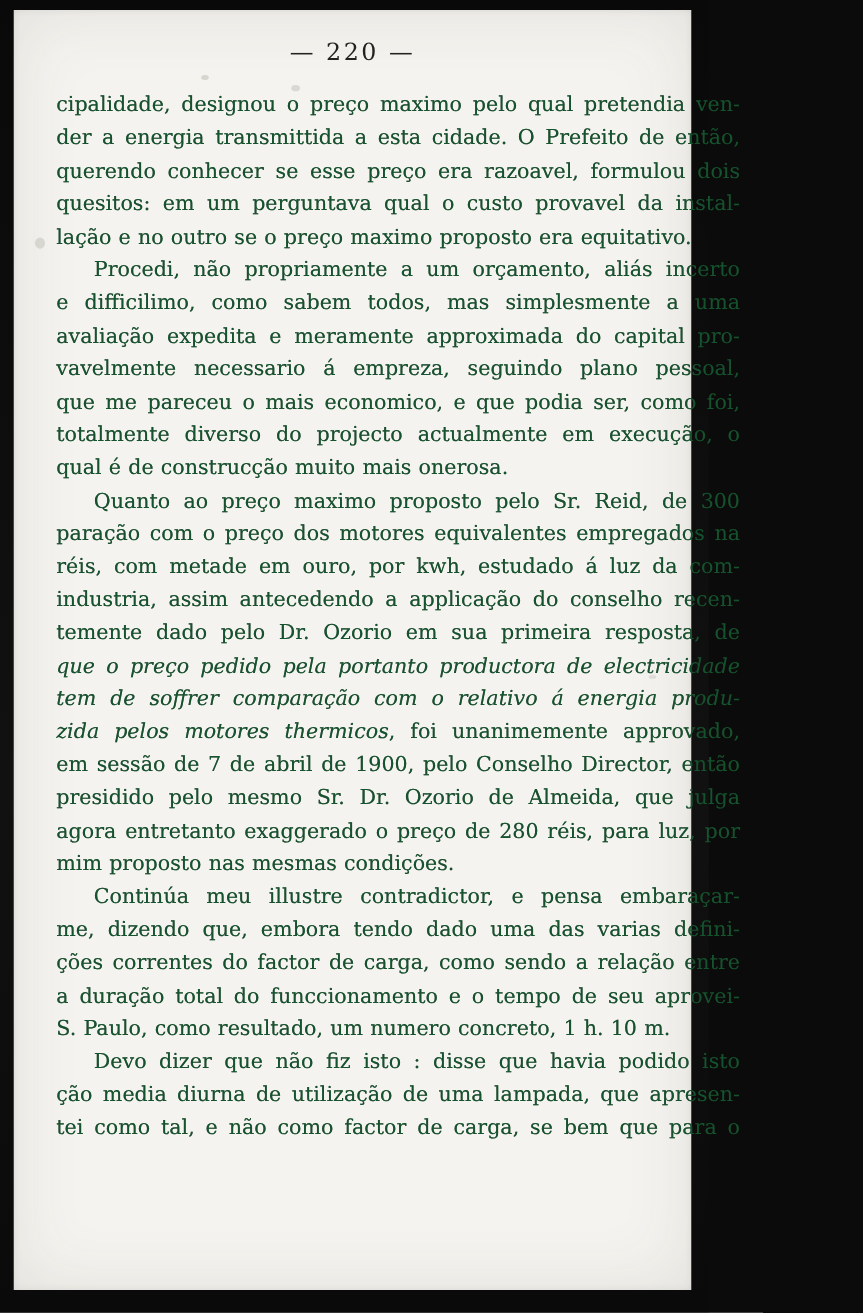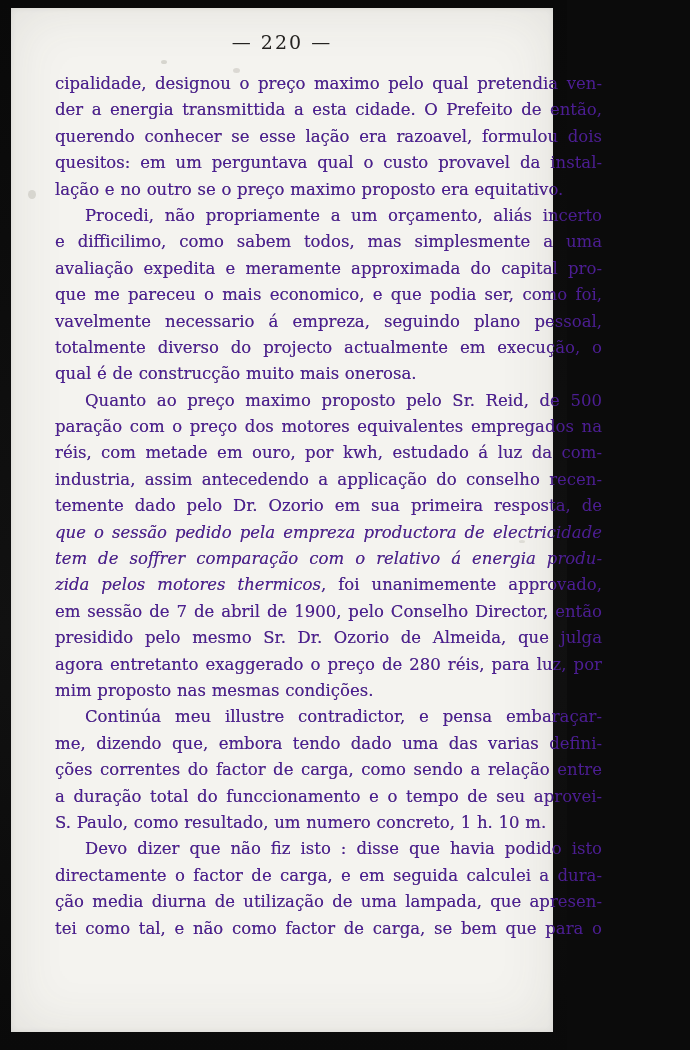--- a/index.html
+++ b/index.html
@@ -28,23 +28,23 @@
   }
   .page-header {
     padding-top: 23px;
     text-align: center;
     font-size: 19px;
     letter-spacing: 2px;
     color: #242220;
   }
   .text-block {
     margin-top: 18px;
-    margin-left: 44px;
+    margin-left: 34px;
     width: 547px;
-    color: #4c1d95;
+    color: #14532d;
   }
   .paragraph { margin: 0; }
   .line {
     font-size: 16.5px;
     line-height: 26.4px;
     height: 26.4px;
     text-align: justify;
     text-align-last: justify;
     white-space: normal;
     word-spacing: 0.5px;
@@ -70,57 +70,56 @@
 </head>
 <body>
 
 <div class="scan-frame">
   <div class="page">
     <div class="page-header">— 220 —</div>
     <div class="text-block">
         <div class="paragraph">
           <div class="line first-line"><span>cipalidade, designou o preço maximo pelo qual pretendia ven-</span></div>
           <div class="line"><span>der a energia transmittida a esta cidade.  O Prefeito de então,</span></div>
-          <div class="line"><span>querendo conhecer se esse lação era razoavel, formulou dois</span></div>
+          <div class="line"><span>querendo conhecer se esse preço era razoavel, formulou dois</span></div>
           <div class="line"><span>quesitos: em um perguntava qual o custo provavel da instal-</span></div>
           <div class="line last-line"><span>lação e no outro se o preço maximo proposto era equitativo.</span></div>
         </div>
         <div class="paragraph indent">
           <div class="line first-line"><span>Procedi, não propriamente a um orçamento, aliás incerto</span></div>
           <div class="line"><span>e difficilimo, como sabem todos, mas simplesmente a uma</span></div>
           <div class="line"><span>avaliação expedita e meramente approximada do capital pro-</span></div>
+          <div class="line"><span>vavelmente necessario á empreza, seguindo plano pessoal,</span></div>
           <div class="line"><span>que me pareceu o mais economico, e que podia ser, como foi,</span></div>
-          <div class="line"><span>vavelmente necessario á empreza, seguindo plano pessoal,</span></div>
           <div class="line"><span>totalmente diverso do projecto actualmente em execução, o</span></div>
           <div class="line last-line"><span>qual é de construcção muito mais onerosa.</span></div>
         </div>
         <div class="paragraph indent">
-          <div class="line first-line"><span>Quanto ao preço maximo proposto pelo Sr. Reid, de 500</span></div>
+          <div class="line first-line"><span>Quanto ao preço maximo proposto pelo Sr. Reid, de 300</span></div>
           <div class="line"><span>paração com o preço dos motores equivalentes empregados na</span></div>
           <div class="line"><span>réis, com metade em ouro, por kwh, estudado á luz da com-</span></div>
           <div class="line"><span>industria, assim antecedendo a applicação do conselho recen-</span></div>
           <div class="line"><span>temente dado pelo Dr. Ozorio em sua primeira resposta, de</span></div>
-          <div class="line"><span class="seg-italic">que o sessão pedido pela empreza productora de electricidade</span></div>
+          <div class="line"><span class="seg-italic">que o preço pedido pela portanto productora de electricidade</span></div>
           <div class="line"><span class="seg-italic">tem de soffrer comparação com o relativo á energia produ-</span></div>
           <div class="line"><span class="seg-italic">zida pelos motores thermicos</span><span>, foi unanimemente approvado,</span></div>
           <div class="line"><span>em sessão de 7 de abril de 1900, pelo Conselho Director, então</span></div>
           <div class="line"><span>presidido pelo mesmo Sr. Dr. Ozorio de Almeida, que julga</span></div>
           <div class="line"><span>agora entretanto exaggerado o preço de 280 réis, para luz, por</span></div>
           <div class="line last-line"><span>mim proposto nas mesmas condições.</span></div>
         </div>
         <div class="paragraph indent">
           <div class="line first-line"><span>Continúa meu illustre contradictor, e pensa embaraçar-</span></div>
           <div class="line"><span>me, dizendo que, embora tendo dado uma das varias defini-</span></div>
           <div class="line"><span>ções correntes do factor de carga, como sendo a relação entre</span></div>
           <div class="line"><span>a duração total do funccionamento e o tempo de seu aprovei-</span></div>
           <div class="line last-line"><span>S. Paulo, como resultado, um numero concreto, 1 h. 10 m.</span></div>
         </div>
         <div class="paragraph indent">
           <div class="line first-line"><span>Devo dizer que não fiz isto : disse que havia podido isto</span></div>
-          <div class="line"><span>directamente o factor de carga, e em seguida calculei a dura-</span></div>
           <div class="line"><span>ção media diurna de utilização de uma lampada, que apresen-</span></div>
           <div class="line"><span>tei como tal, e não como factor de carga, se bem que para o</span></div>
         </div>
       </div>
     <div class="speck s1"></div>
     <div class="speck s2"></div>
     <div class="speck s3"></div>
     <div class="speck s4"></div>
   </div>
 </div>

